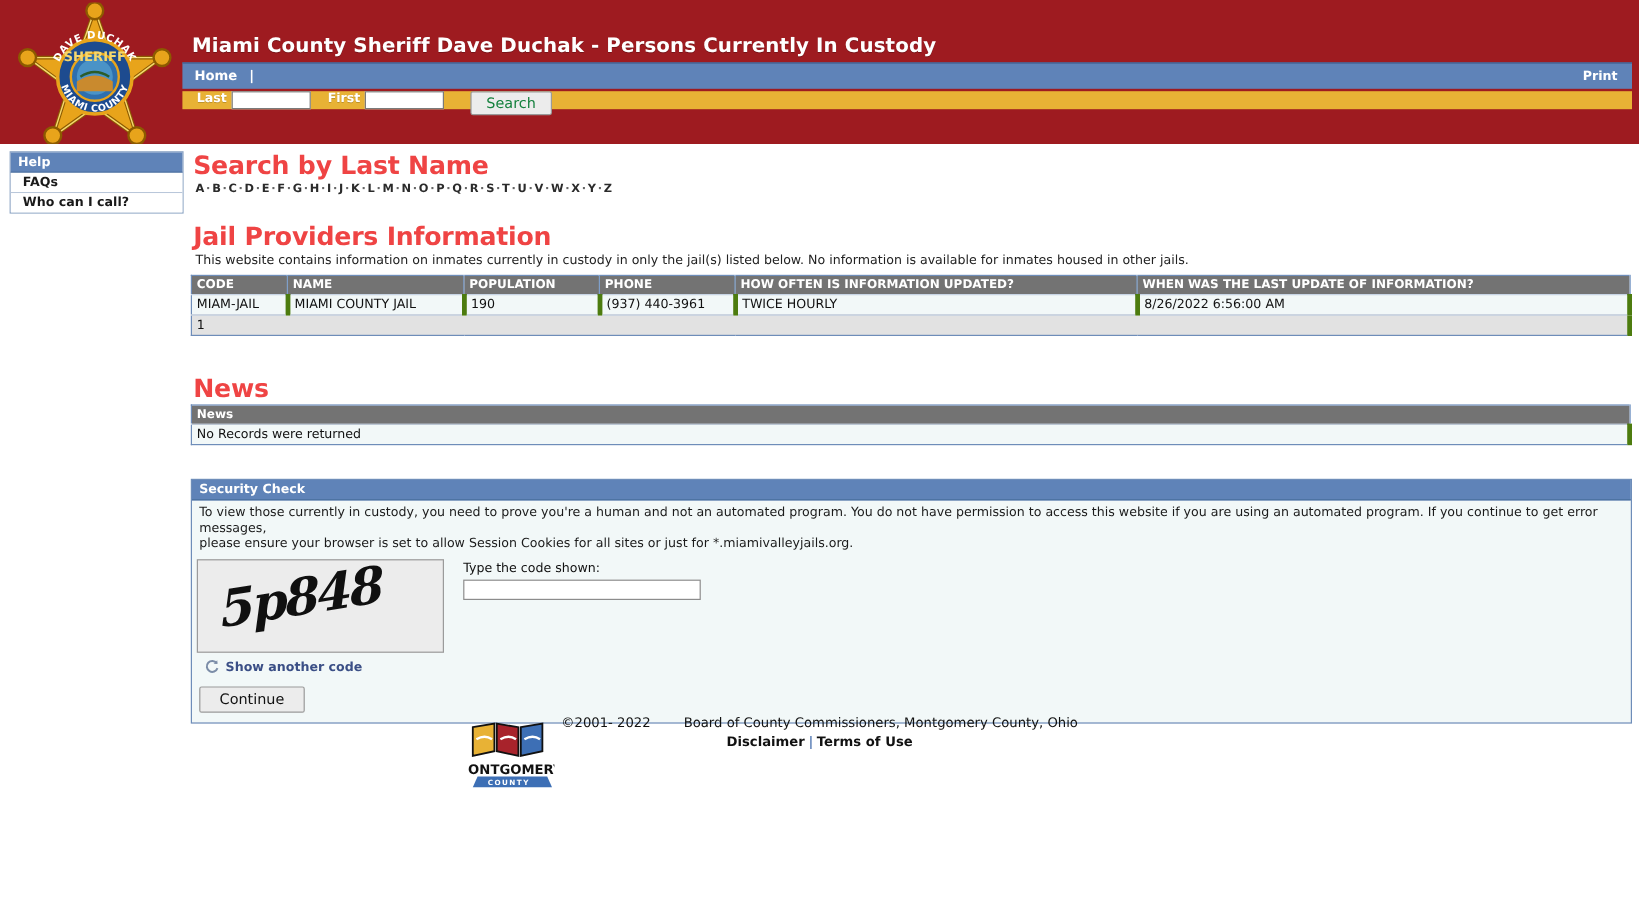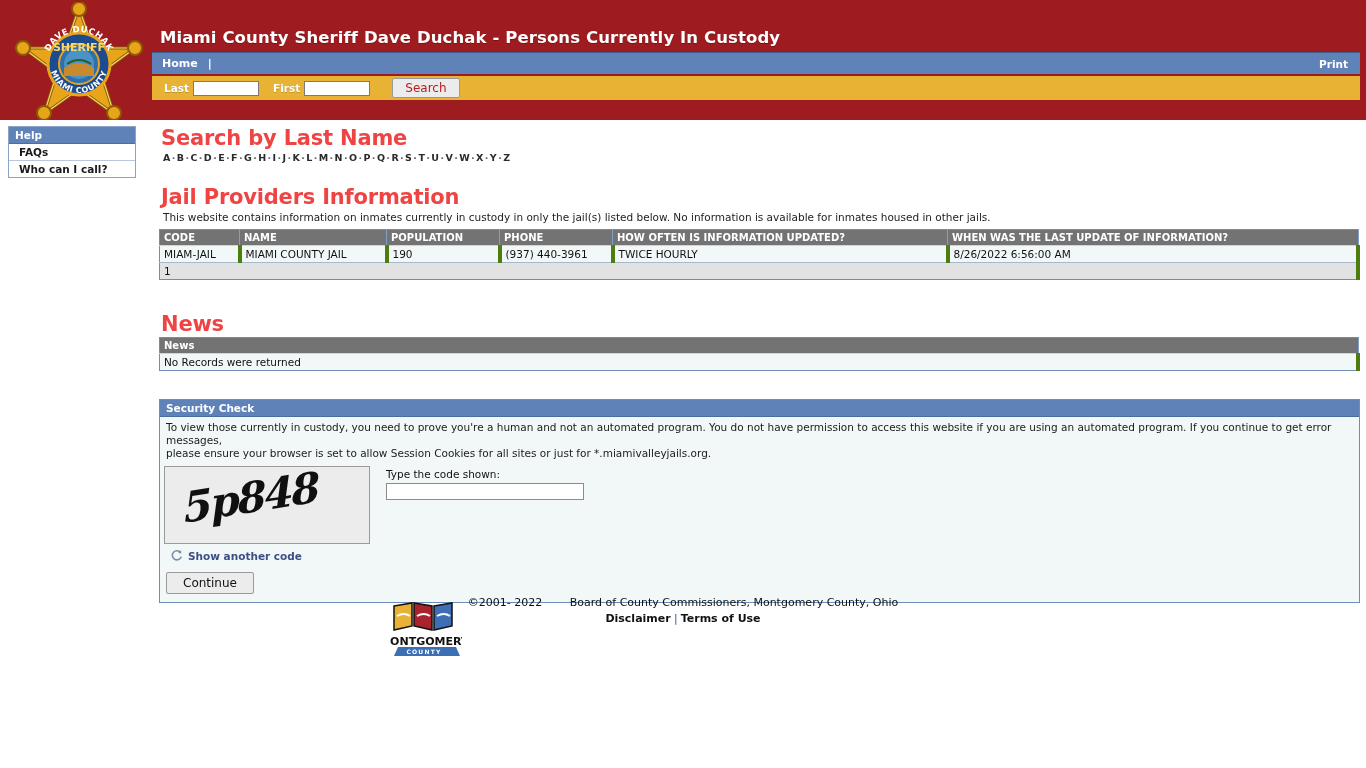--- a/index.html
+++ b/index.html
@@ -88,24 +88,24 @@
     font-weight: bold;
     color: #ffffff;
   }
   .nav-right a { color: #ffffff; text-decoration: none; }
 
   .search-bar {
     position: absolute;
     left: 152px;
     top: 76px;
     right: 6px;
-    height: 24px;
+    height: 15px;
     background: #e8b235;
     display: flex;
-    align-items: center;
+    align-items: flex-start;
     padding-left: 12px;
     box-sizing: border-box;
   }
   .sb-label {
     font-size: 10.5px;
     font-weight: bold;
     color: #ffffff;
     margin-right: 4px;
     text-shadow: 0 1px 0 rgba(0,0,0,.18);
   }
@@ -121,30 +121,30 @@
     box-sizing: border-box;
   }
   .sb-button {
     margin-left: 8px;
     font-family: "DejaVu Sans", "Liberation Sans", sans-serif;
     font-size: 12px;
     background: #ececec;
     border: 1px solid #9a9a9a;
     border-radius: 2px;
     padding: 2px 12px;
-    color: #b91c1c;
+    color: #15803d;
     cursor: pointer;
   }
 
   
   .sidebar {
     position: absolute;
     left: 8px;
     top: 126px;
-    width: 128px;
+    width: 145px;
     border: 1px solid #8ba3c4;
     background: #ffffff;
     box-sizing: border-box;
   }
   .sb-head {
     background: #5f83b8;
     color: #ffffff;
     font-size: 10.5px;
     font-weight: bold;
     padding: 2px 6px;

